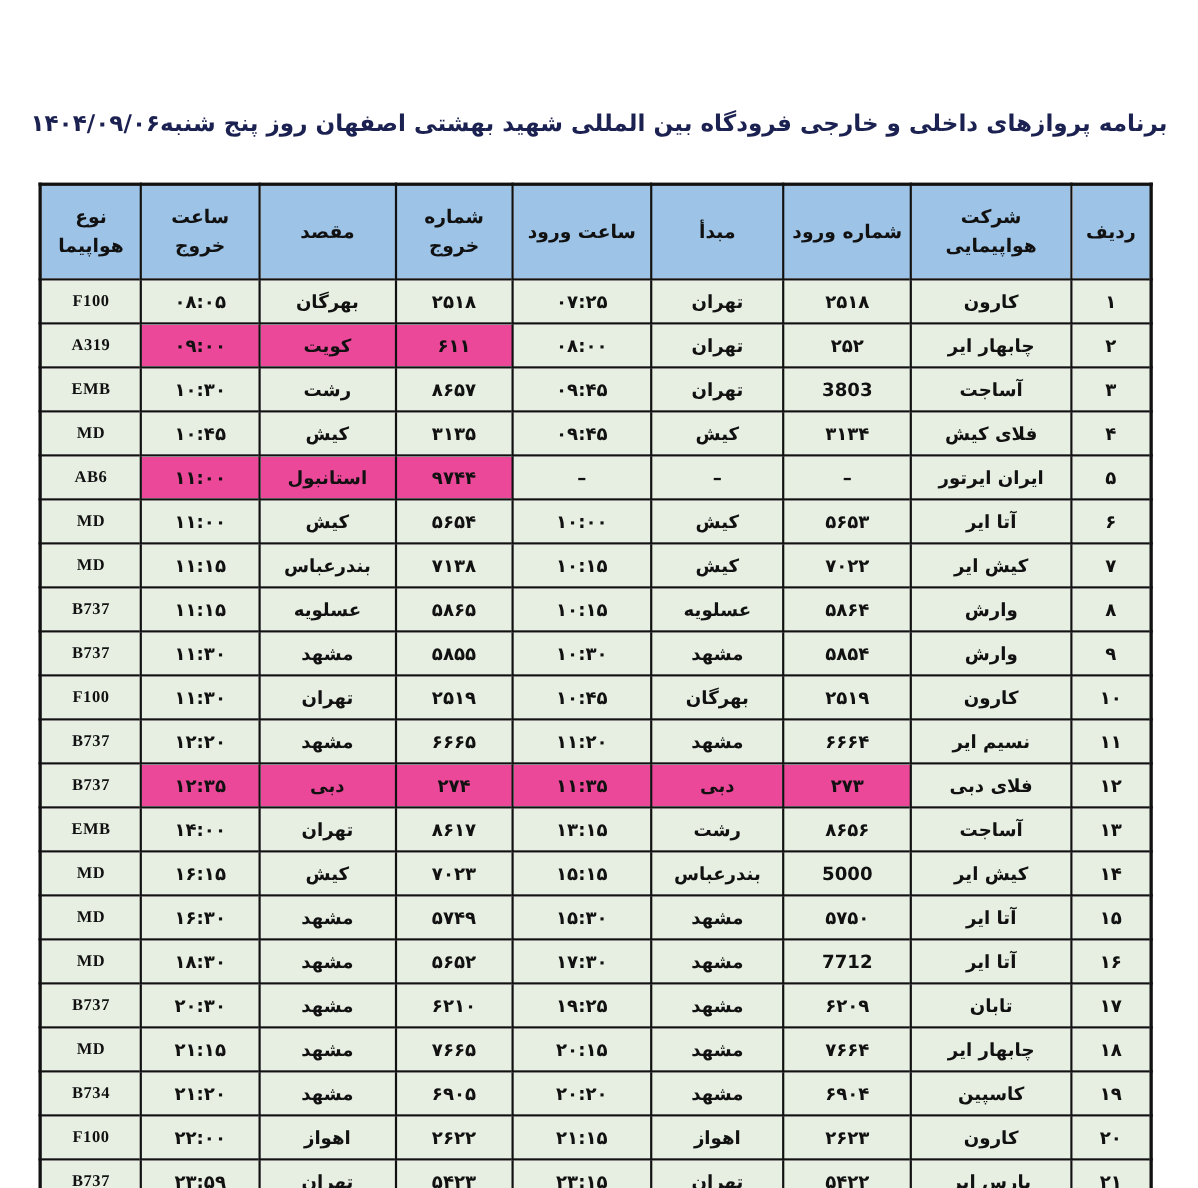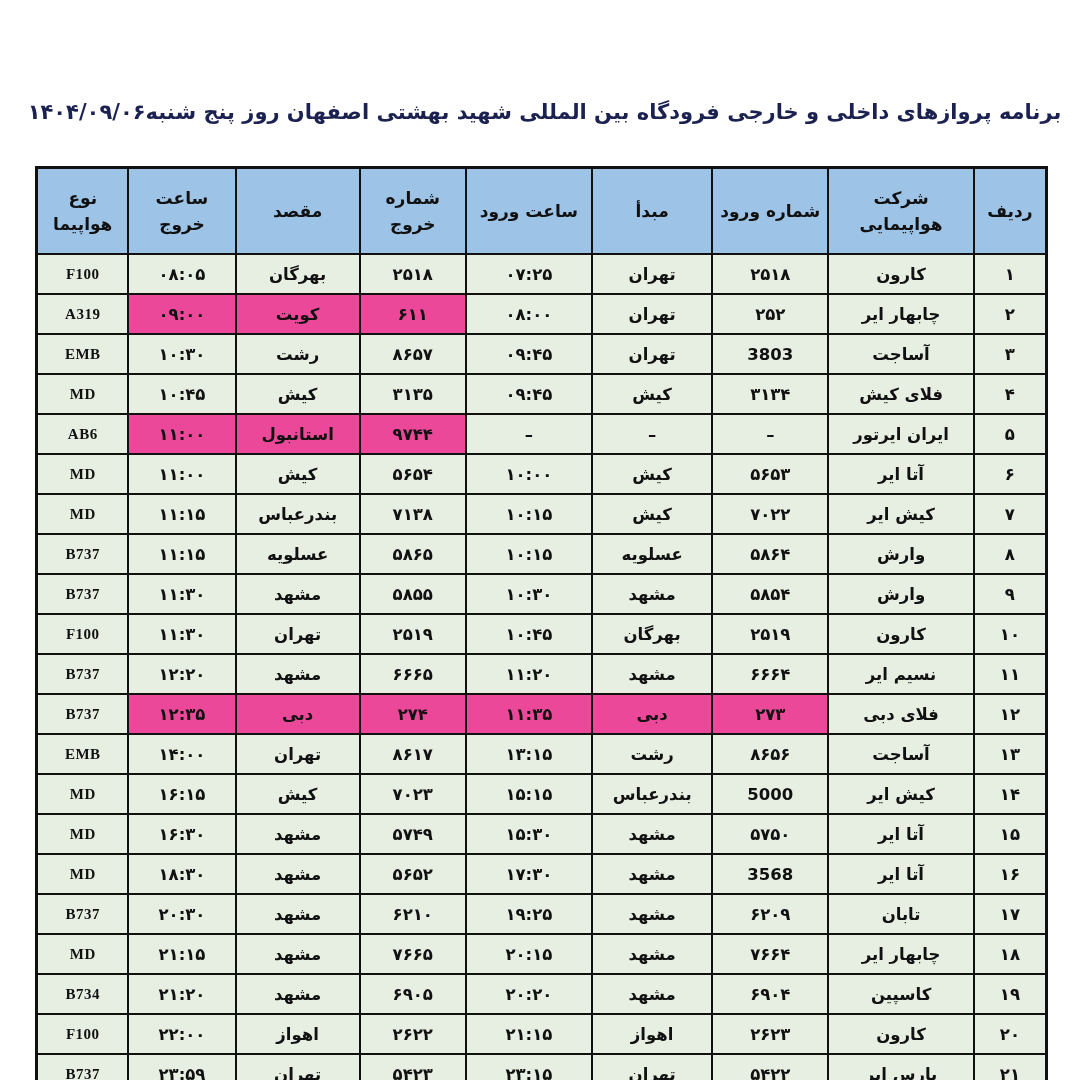--- a/index.html
+++ b/index.html
@@ -279,21 +279,21 @@
           <td>مشهد</td>
           <td>۱۵:۳۰</td>
           <td>۵۷۴۹</td>
           <td>مشهد</td>
           <td>۱۶:۳۰</td>
           <td class="aircraft">MD</td>
         </tr>
         <tr>
           <td>۱۶</td>
           <td>آتا ایر</td>
-          <td>3568</td>
+          <td>7712</td>
           <td>مشهد</td>
           <td>۱۷:۳۰</td>
           <td>۵۶۵۲</td>
           <td>مشهد</td>
           <td>۱۸:۳۰</td>
           <td class="aircraft">MD</td>
         </tr>
         <tr>
           <td>۱۷</td>
           <td>تابان</td>

